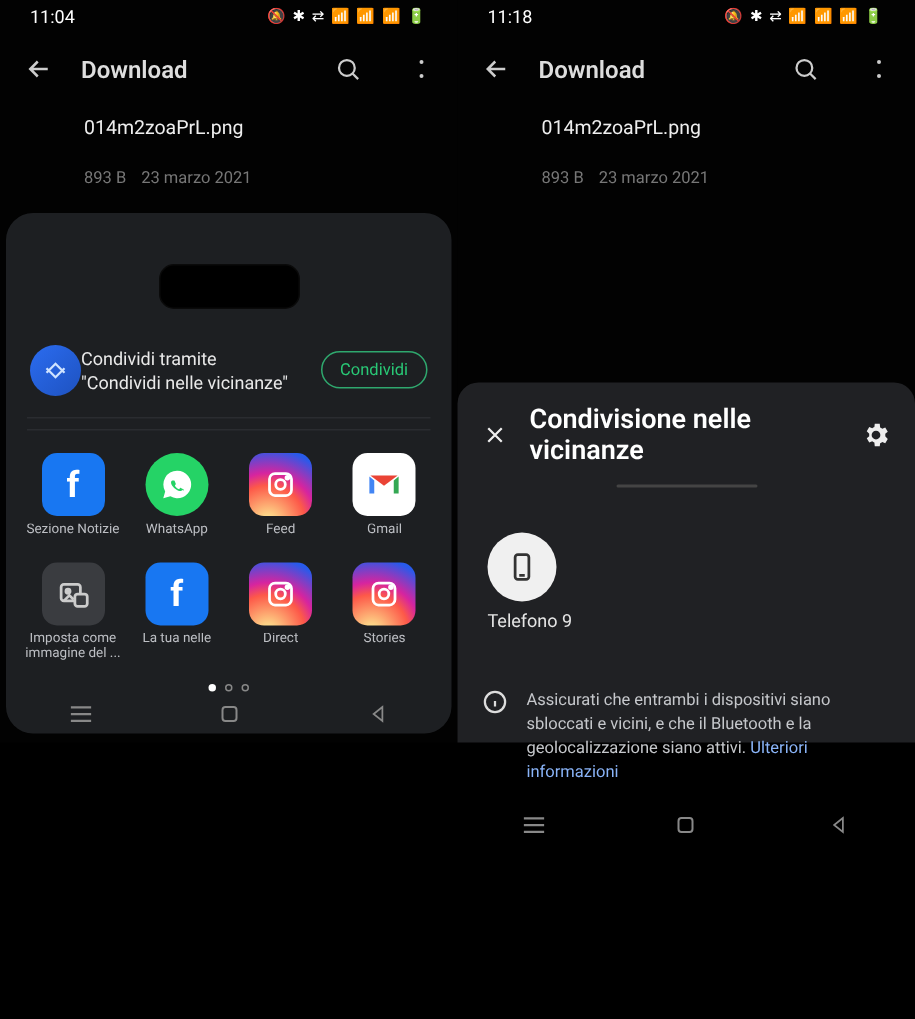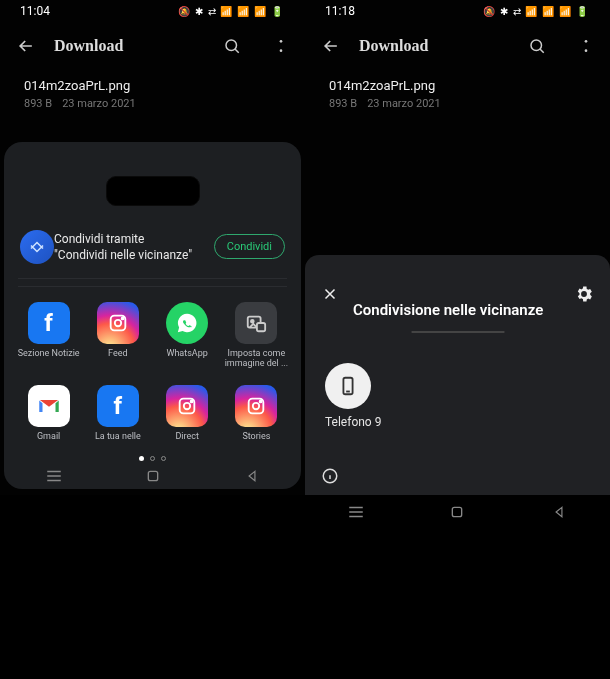--- a/index.html
+++ b/index.html
@@ -3,26 +3,26 @@
 <meta charset="utf-8">
 <style>
   * { margin: 0; padding: 0; box-sizing: border-box; font-family: -apple-system, BlinkMacSystemFont, "Segoe UI", Roboto, sans-serif; }
   body { background: #000; width: 610px; height: 679px; display: flex; overflow: hidden; }
   .screen { width: 305px; height: 495px; background: #020202; position: relative; display: flex; flex-direction: column; }
 
   .status-bar { height: 22px; display: flex; justify-content: space-between; align-items: center; padding: 0 20px; color: #fff; font-size: 12px; }
   .status-icons { display: flex; gap: 3px; align-items: center; font-size: 10px; letter-spacing: 1px; }
 
   .page-header { height: 48px; display: flex; align-items: center; padding: 0 16px; color: #ddd; gap: 18px;}
-  .page-header .title { font-size: 16px; font-weight: 600; flex: 1; font-family: Liberation Serif, serif; }
+  .page-header .title { font-size: 16px; font-weight: 600; flex: 1; }
   .page-header .act { color: #ccc; }
 
-  .file-row { padding: 8px 16px 8px 24px; color: #eee; }
+  .file-row { padding: 8px 16px 8px 56px; color: #eee; }
   .file-row .fname { font-size: 13px; color: #eee; }
-  .file-row .fmeta { font-size: 11px; color: #777; margin-top: 4px; display: flex; gap: 10px;}
+  .file-row .fmeta { font-size: 11px; color: #777; margin-top: 19px; display: flex; gap: 10px;}
 
   
   .sheet { position: absolute; left: 4px; right: 4px; top: 142px; bottom: 6px; background: #1d1f22; border-radius: 18px; display: flex; flex-direction: column; padding: 12px 0 4px 0; }
   .preview-box { width: 94px; height: 94px; border-radius: 10px; background: #000; margin: 22px auto 14px auto; border:1px solid #0a0a0a;}
   .share-row { display: flex; align-items: center; padding: 10px 16px; }
   .share-icon { width: 34px; height: 34px; border-radius: 50%; display: flex; align-items: center; justify-content: center; flex-shrink: 0;}
   .nearby-icon { background: linear-gradient(135deg,#2b6cf0,#1e52c0); color:#aef; }
   .oppo-icon { background: #3a3c40; color:#ddd; }
   .share-text { flex: 1; font-size: 12px; color: #e9e9e9; line-height: 1.35; }
   .pill { border: 1px solid #2fa86e; color: #29c876; font-size: 11px; padding: 5px 12px; border-radius: 16px; }
@@ -40,21 +40,21 @@
   .dots { display:flex; gap:6px; justify-content:center; padding:8px 0 6px 0;}
   .dot{ width:5px; height:5px; border-radius:50%; background:#fff;} 
   .dot.inactive{ width:5px; height:5px; border-radius:50%; border:1px solid #888; background:transparent;}
 
   .navbar { height: 34px; display:flex; justify-content:space-around; align-items:center; margin-top:auto; }
   .nav-btn { width:18px; height:18px; color:#888; display:flex; align-items:center; justify-content:center;}
 
   
   .panel { position:absolute; left:0; right:0; top:255px; bottom:0; background:#202124; border-top-left-radius:14px; border-top-right-radius:14px; display:flex; flex-direction:column; }
   .panel-header{ display:flex; align-items:center; gap:14px; padding:14px 16px 10px 16px;}
-  .panel-header .ptitle{ flex:1; color:#fff; font-size:15px; font-weight:600;margin-top:32px;}
+  .panel-header .ptitle{ flex:1; color:#fff; font-size:18px; font-weight:600;}
   .panel .preview-box{ margin:2px auto 6px auto; }
   .panel .hr{ background:#333539; margin:8px 0; }
   .device { display:flex; flex-direction:column; align-items:flex-start; gap:6px; padding:8px 20px 10px 20px;}
   .device-icon{ width:46px; height:46px; border-radius:50%; background:#f0f0f0; display:flex; align-items:center; justify-content:center;}
   .device-label{ font-size:12px; color:#e5e5e5;}
   .info-row{ display:flex; gap:12px; padding:12px 16px 18px 16px; font-size:11px; color:#c5c7cb; line-height:1.45;}
   .info-ic{ width:18px; height:18px; flex-shrink:0; color:#ddd;}
   .info-row a{ color:#8ab4f8; text-decoration:none;}
 
   svg { display:block; }
@@ -117,61 +117,61 @@
 
 
     <div class="hr"></div>
 
     <div class="app-grid">
       <div class="app">
         <div class="app-icon fb">f</div>
         <div class="app-label">Sezione Notizie</div>
       </div>
       <div class="app">
+        <div class="app-icon wa">
+          <svg width="22" height="22" viewBox="0 0 24 24" fill="#fff">
+              <path d="M12 2a10 10 0 00-8.6 15L2 22l5.2-1.4A10 10 0 1012 2zm4.4 13.7c-.2.5-1.2 1-1.7 1-1.4.1-2.7-.7-3.8-1.5-1.4-1-2.4-2.4-2.8-3.1-.4-.8-.8-2 .1-2.8.3-.3.6-.3.9-.3l.6 0c.2 0 .4 0 .6.5l.8 1.9c.1.2 0 .4-.1.6l-.4.5c-.1.2-.2.3 0 .6.6 1 1.4 1.7 2.5 2.2.3.1.5.1.6-.1l.5-.6c.2-.2.4-.2.6-.1l1.8.9c.3.1.4.2.4.4 0 .2-.1.6-.3 1z"></path>
+            </svg>
+        </div>
+        <div class="app-label">WhatsApp</div>
+      </div>
+      <div class="app">
         <div class="app-icon ig">
           <svg width="22" height="22" viewBox="0 0 24 24" fill="none" stroke="#fff" stroke-width="2">
               <rect x="4" y="4" width="16" height="16" rx="4"></rect>
               <circle cx="12" cy="12" r="3.5"></circle>
               <circle cx="17" cy="7" r="1" fill="#fff"></circle>
             </svg>
         </div>
         <div class="app-label">Feed</div>
-      </div>
-      <div class="app">
-        <div class="app-icon wa">
-          <svg width="22" height="22" viewBox="0 0 24 24" fill="#fff">
-              <path d="M12 2a10 10 0 00-8.6 15L2 22l5.2-1.4A10 10 0 1012 2zm4.4 13.7c-.2.5-1.2 1-1.7 1-1.4.1-2.7-.7-3.8-1.5-1.4-1-2.4-2.4-2.8-3.1-.4-.8-.8-2 .1-2.8.3-.3.6-.3.9-.3l.6 0c.2 0 .4 0 .6.5l.8 1.9c.1.2 0 .4-.1.6l-.4.5c-.1.2-.2.3 0 .6.6 1 1.4 1.7 2.5 2.2.3.1.5.1.6-.1l.5-.6c.2-.2.4-.2.6-.1l1.8.9c.3.1.4.2.4.4 0 .2-.1.6-.3 1z"></path>
-            </svg>
-        </div>
-        <div class="app-label">WhatsApp</div>
-      </div>
-      <div class="app">
-        <div class="app-icon setas">
-          <svg width="22" height="22" viewBox="0 0 24 24" fill="none" stroke="#ccc" stroke-width="2">
-              <rect x="3" y="5" width="14" height="12" rx="2"></rect>
-              <circle cx="8" cy="10" r="1.5" fill="#ccc"></circle>
-              <path d="M5 17l4-4 3 3"></path>
-              <rect x="13" y="12" width="9" height="9" rx="2" fill="#3a3c40" stroke="#ccc"></rect>
-            </svg>
-        </div>
-        <div class="app-label">Imposta come immagine del ...</div>
       </div>
       <div class="app">
         <div class="app-icon gm">
           <svg width="26" height="26" viewBox="0 0 24 24">
               <path fill="#ea4335" d="M12 12.7L3.6 6.5h16.8z"></path>
               <path fill="#4285f4" d="M3 7v10.5h3V9.5z"></path>
               <path fill="#34a853" d="M18 9.5v8h3V7z"></path>
               <path fill="#fbbc04" d="M6 17.5V9.5l6 4.3 6-4.3v8z" opacity="0"></path>
               <path fill="#c5221f" d="M6 17.5V9.5l6 4.3V17.5z" opacity="0"></path>
             </svg>
         </div>
         <div class="app-label">Gmail</div>
       </div>
       <div class="app">
+        <div class="app-icon setas">
+          <svg width="22" height="22" viewBox="0 0 24 24" fill="none" stroke="#ccc" stroke-width="2">
+              <rect x="3" y="5" width="14" height="12" rx="2"></rect>
+              <circle cx="8" cy="10" r="1.5" fill="#ccc"></circle>
+              <path d="M5 17l4-4 3 3"></path>
+              <rect x="13" y="12" width="9" height="9" rx="2" fill="#3a3c40" stroke="#ccc"></rect>
+            </svg>
+        </div>
+        <div class="app-label">Imposta come immagine del ...</div>
+      </div>
+      <div class="app">
         <div class="app-icon fb">f</div>
         <div class="app-label">La tua nelle</div>
       </div>
       <div class="app">
         <div class="app-icon ig">
           <svg width="22" height="22" viewBox="0 0 24 24" fill="none" stroke="#fff" stroke-width="2">
               <rect x="4" y="4" width="16" height="16" rx="4"></rect>
               <circle cx="12" cy="12" r="3.5"></circle>
               <circle cx="17" cy="7" r="1" fill="#fff"></circle>
             </svg>
@@ -282,20 +282,24 @@
 
     <div class="hr"></div>
 
     <div class="info-row">
       <span class="info-ic">
         <svg width="18" height="18" viewBox="0 0 24 24" fill="none" stroke="currentColor" stroke-width="2">
             <circle cx="12" cy="12" r="9"></circle>
             <path d="M12 8h0M12 11v5"></path>
           </svg>
       </span>
+      <span>
+        <span>Assicurati che entrambi i dispositivi siano sbloccati e vicini, e che il Bluetooth e la geolocalizzazione siano attivi.</span>
+        <a href="#">Ulteriori informazioni</a>
+      </span>
     </div>
 
     <div class="navbar">
       <div class="nav-btn">
           <svg width="18" height="14" viewBox="0 0 24 18" stroke="#888" stroke-width="2">
             <path d="M3 3h18M3 9h18M3 15h18"></path>
           </svg>
         </div>
       <div class="nav-btn">
           <svg width="16" height="16" viewBox="0 0 24 24" fill="none" stroke="#888" stroke-width="2">

